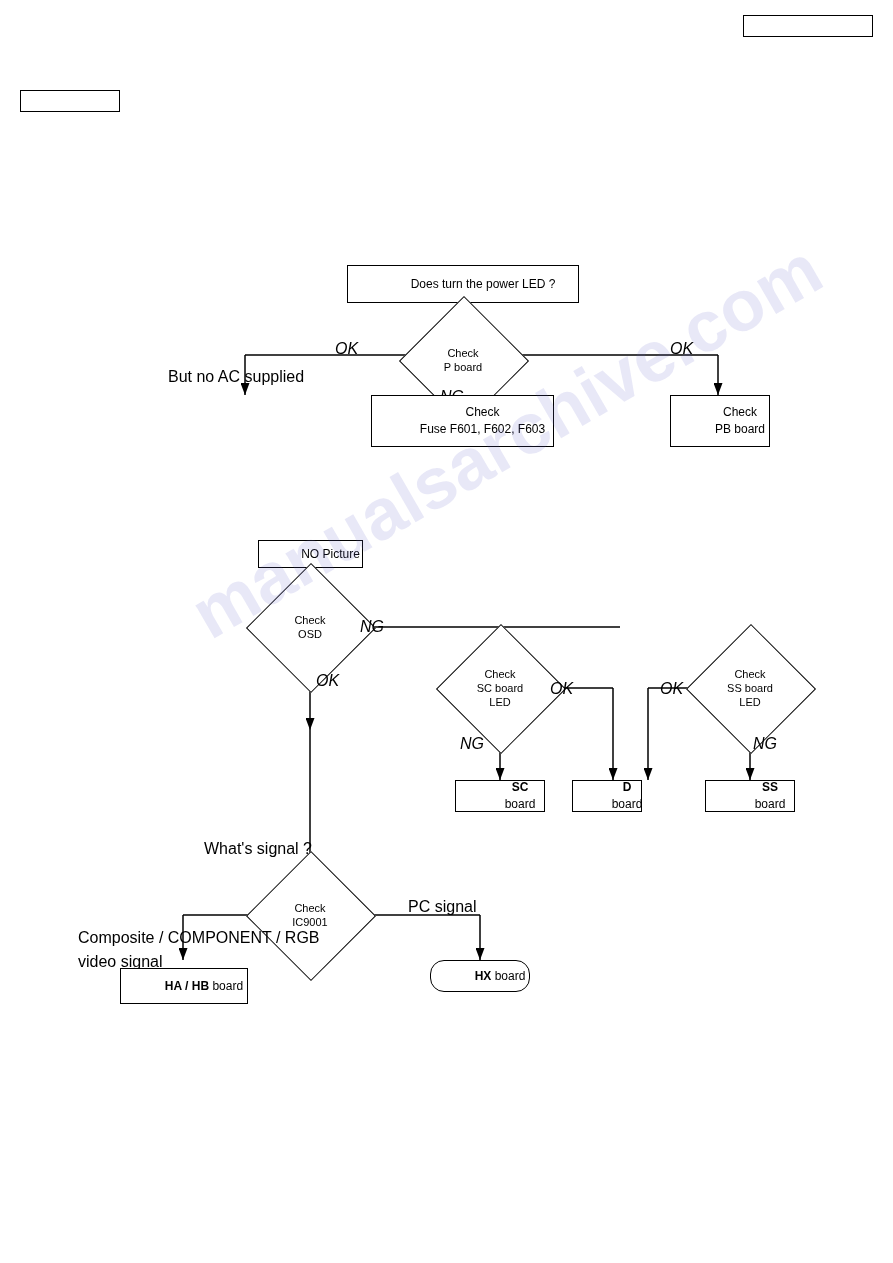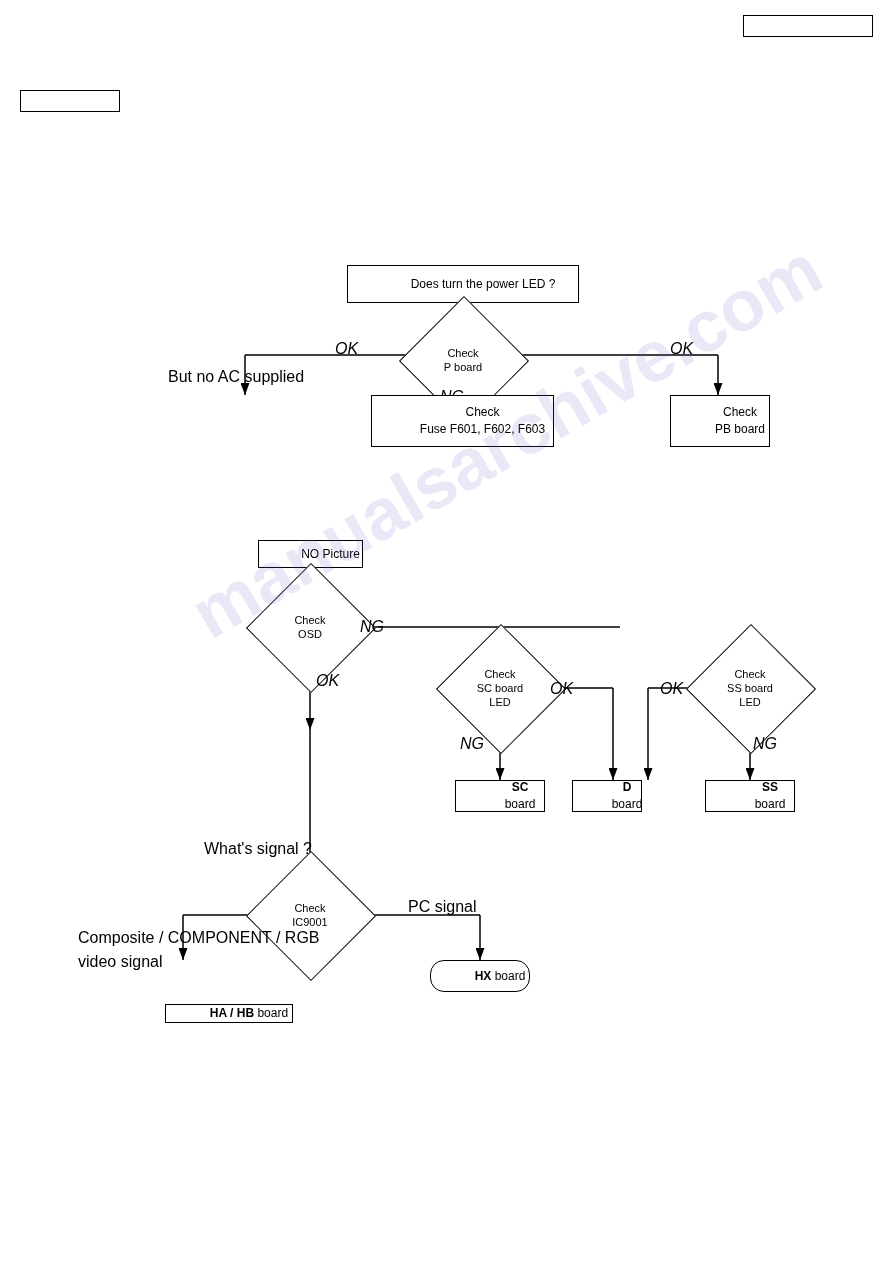--- a/index.html
+++ b/index.html
@@ -271,21 +271,21 @@
   </div>
 
   <div class="label-text" style="left: 78px; top: 898px; font-style: normal; line-height: 1.5; margin-top: 28px;">
     <span>Composite / COMPONENT / RGB<br>video signal</span>
   </div>
 
   <div class="label-text" style="left: 408px; top: 898px; font-style: normal;">
     <span>PC signal</span>
   </div>
 
-  <div class="fc-box" style="left: 120px; top: 1004px; width: 128px; height: 19px; margin-left: 45px;">
+  <div class="fc-box" style="left: 120px; top: 968px; width: 128px; height: 36px;">
     <span><b>HA / HB</b> board</span>
   </div>
 
   <div class="fc-box" style="left: 430px; top: 960px; width: 100px; height: 32px; border-radius: 14px;">
     <span><b>HX</b> board</span>
   </div>
 
 </div>
 
 </body></html>

